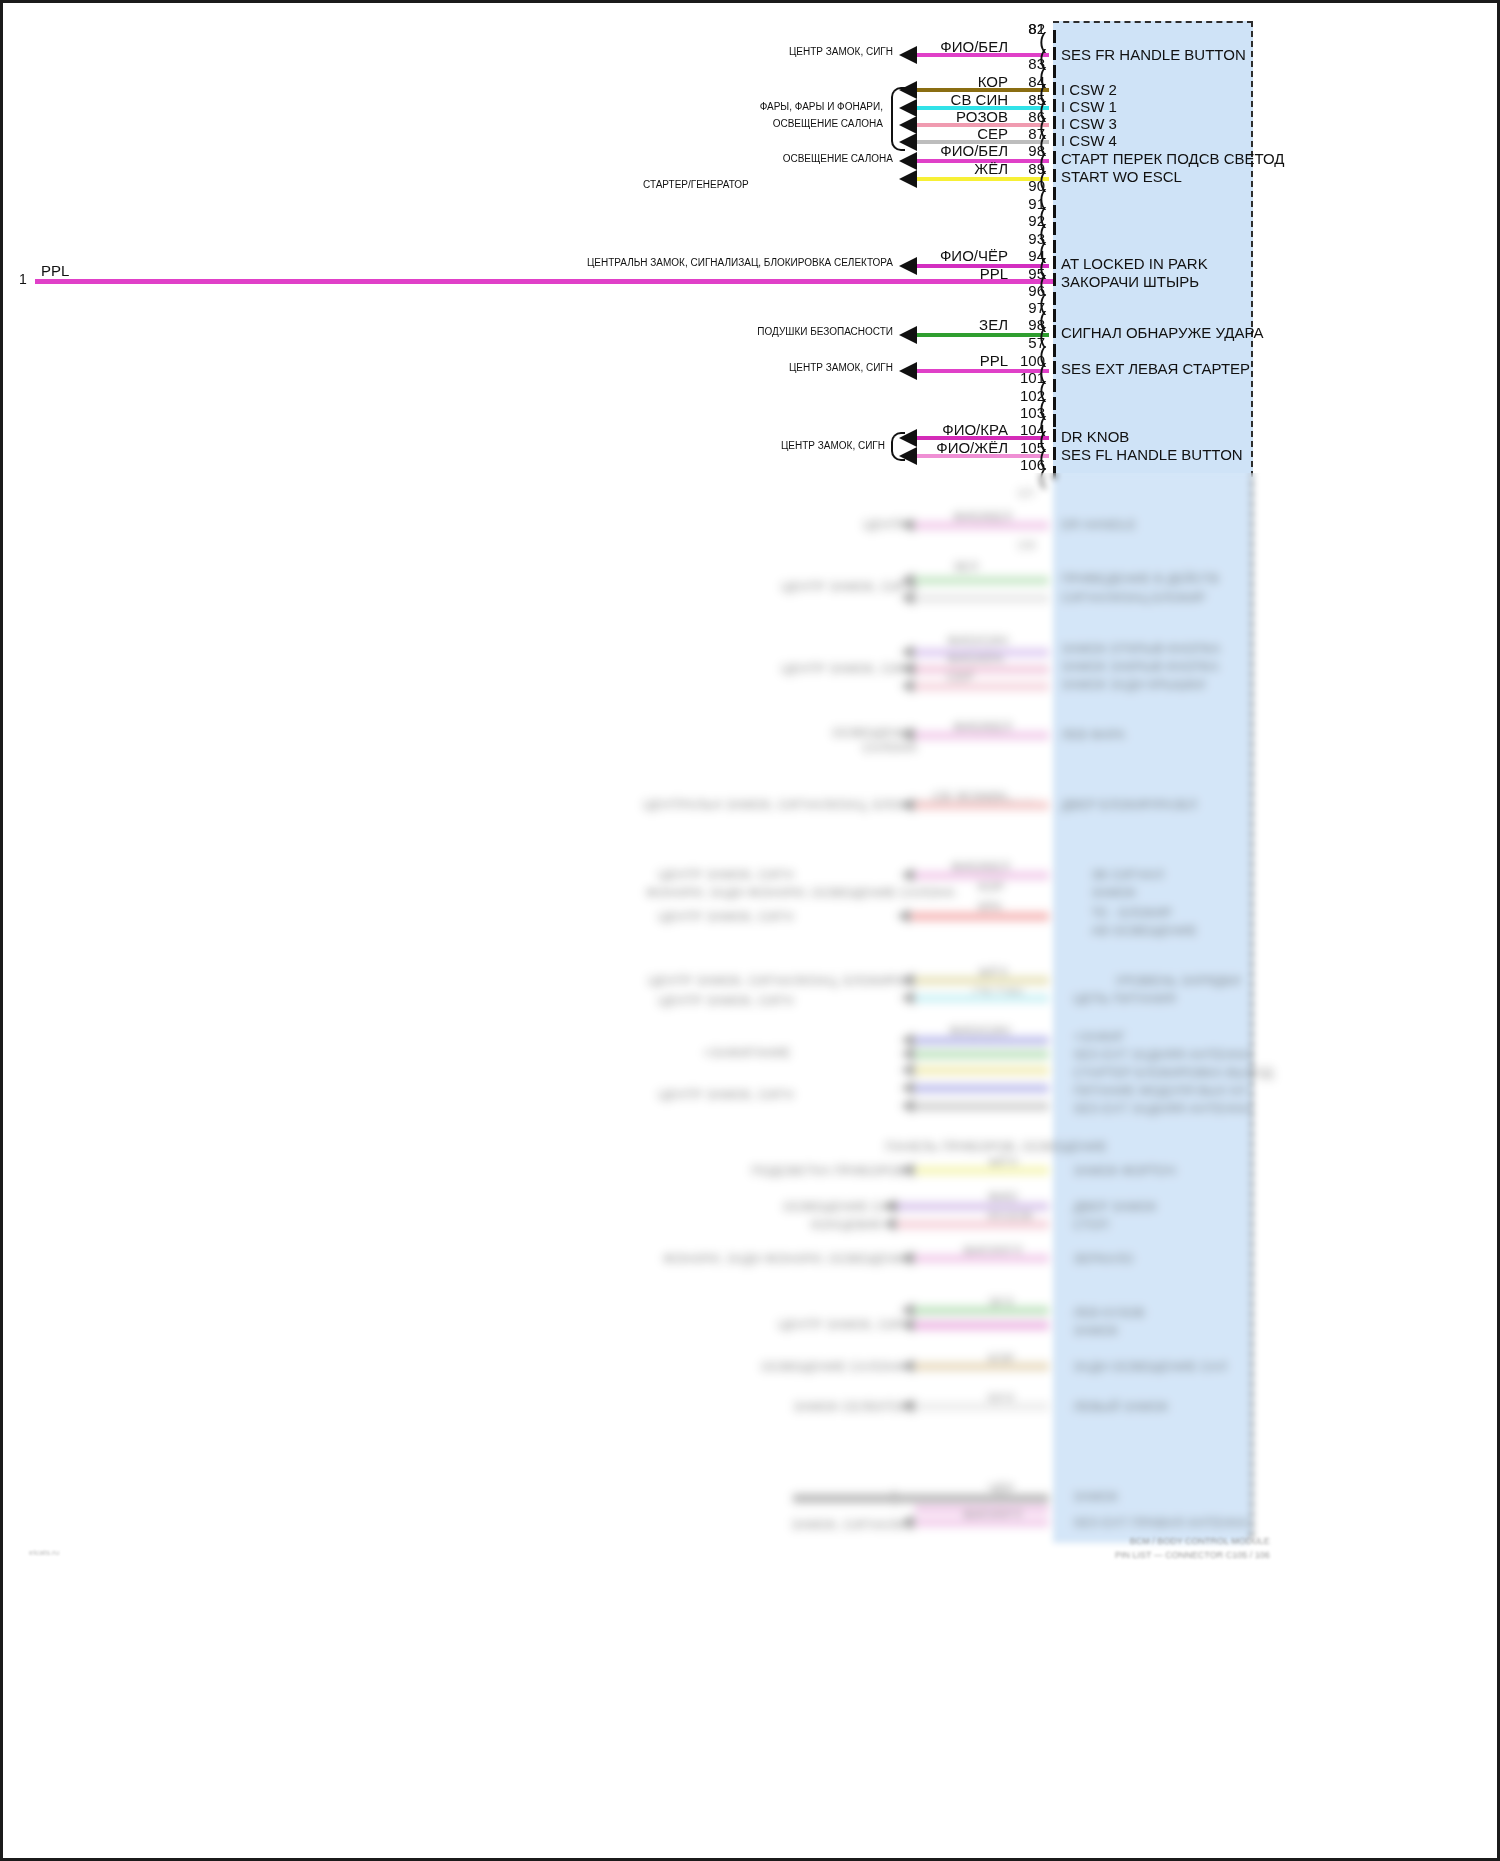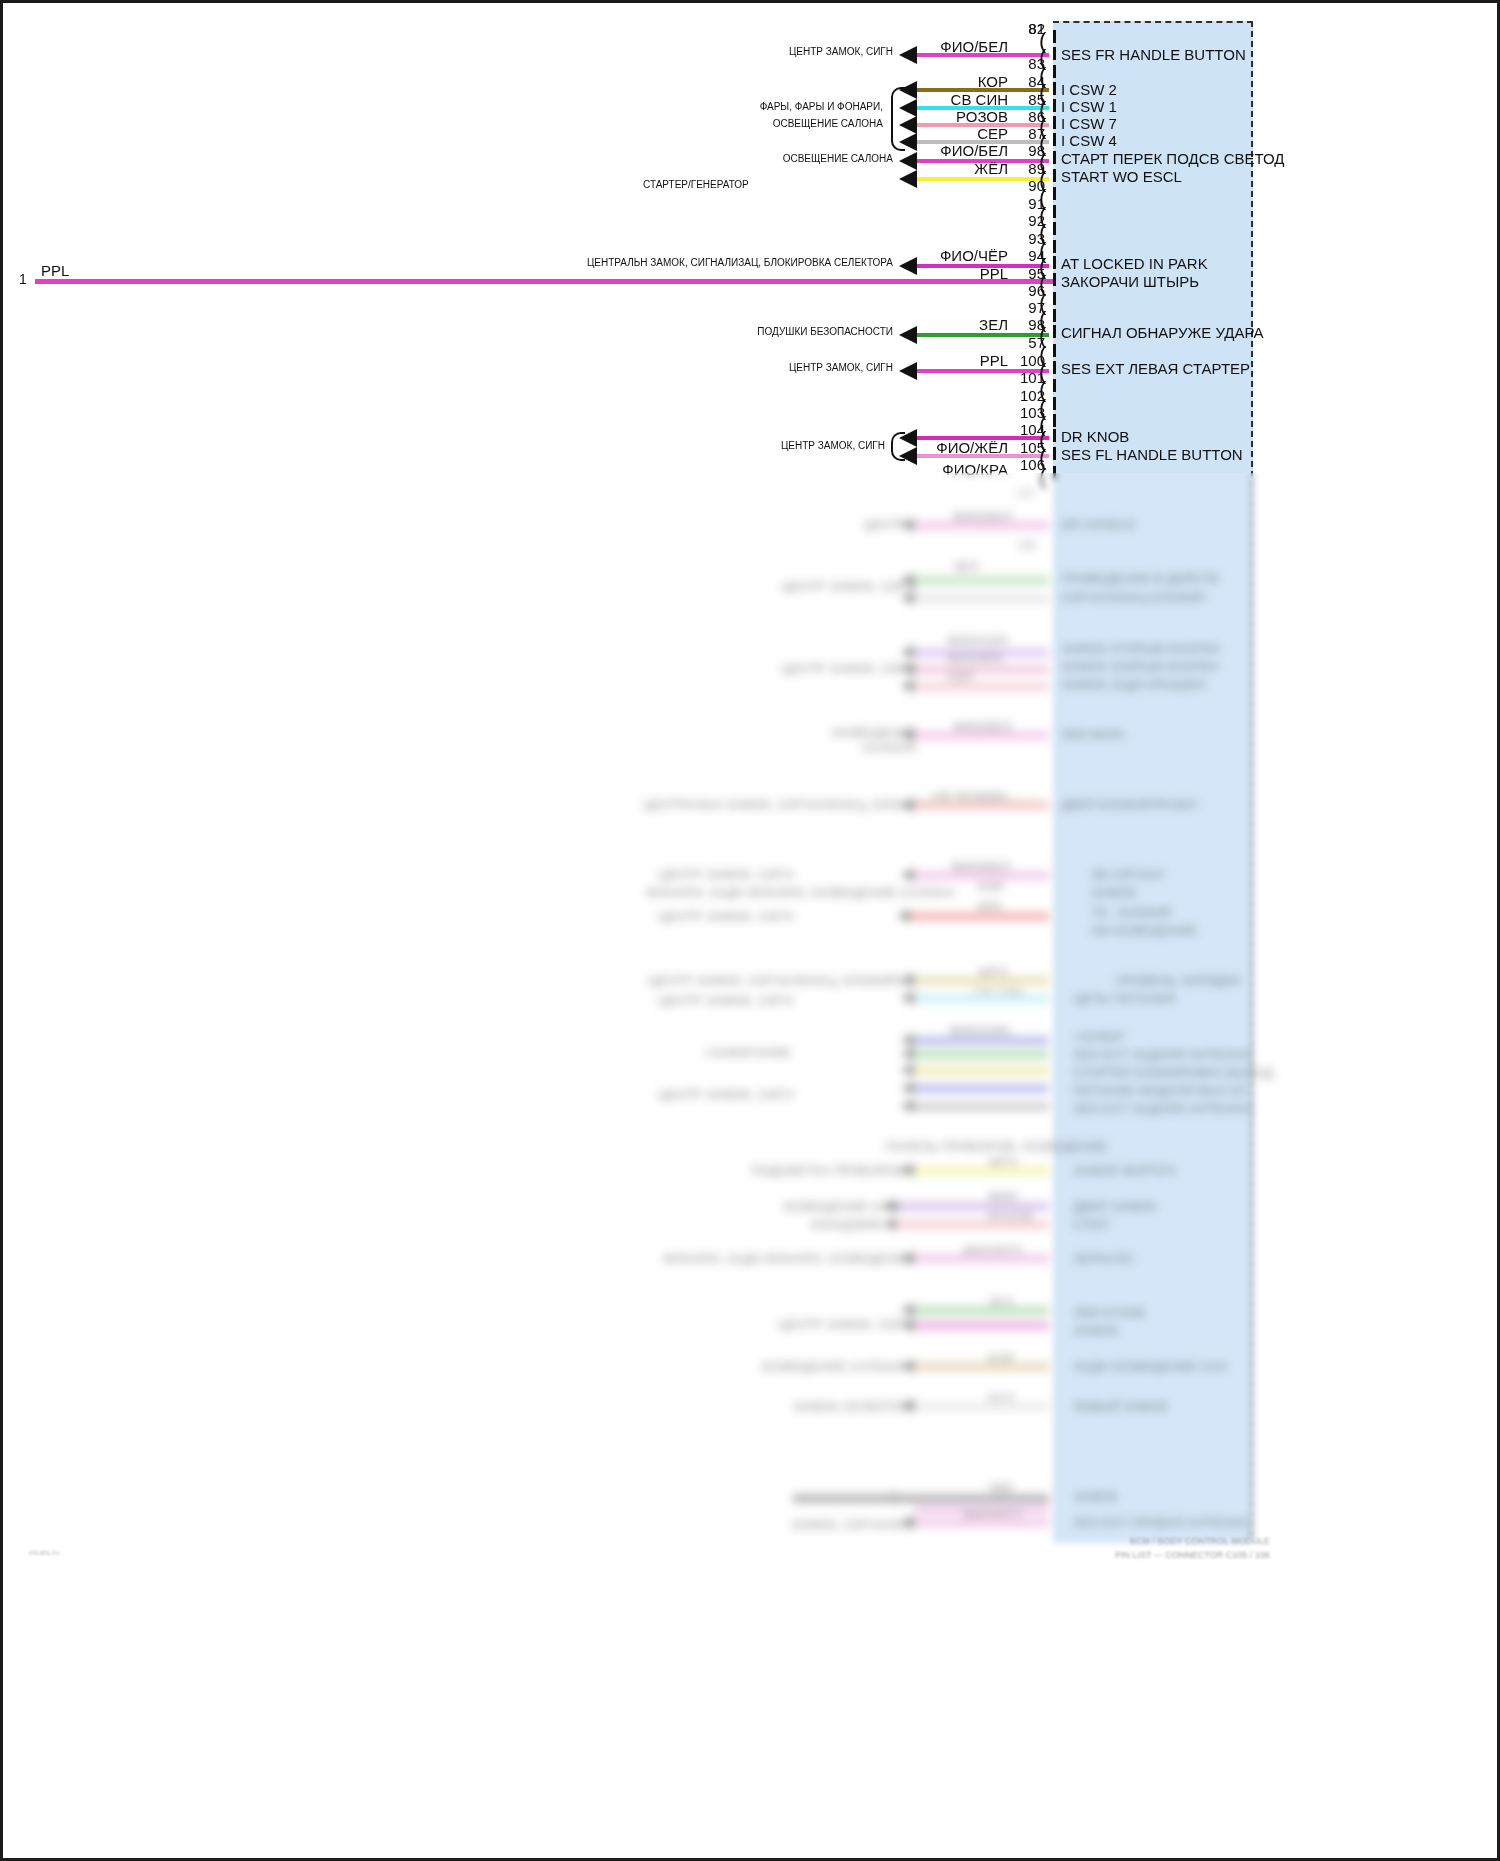--- a/index.html
+++ b/index.html
@@ -163,21 +163,21 @@
     <div class="term-open" style="top:96px;">(</div>
     <div class="pinbar" style="top:96px;"></div>
     <div class="rightlabel" style="top:95px;">I CSW 1</div>
 
     <div class="wirecolor" style="left:905px;top:105px;width:100px;text-align:right;">РОЗОВ</div>
     <div class="pinnum" style="left:1008px;top:105px;">86</div>
     <div class="arrow" style="left:896px;top:113px;"></div>
     <div class="wire" style="left:914px;top:120px;width:132px;background:#f09bb0;"></div>
     <div class="term-open" style="top:113px;">(</div>
     <div class="pinbar" style="top:113px;"></div>
-    <div class="rightlabel" style="top:112px;">I CSW 7</div>
+    <div class="rightlabel" style="top:112px;">I CSW 3</div>
 
     <div class="wirecolor" style="left:905px;top:122px;width:100px;text-align:right;">СЕР</div>
     <div class="pinnum" style="left:1008px;top:122px;">87</div>
     <div class="arrow" style="left:896px;top:130px;"></div>
     <div class="wire" style="left:914px;top:137px;width:132px;background:#bdbdbd;"></div>
     <div class="term-open" style="top:130px;">(</div>
     <div class="pinbar" style="top:130px;"></div>
     <div class="rightlabel" style="top:129px;">I CSW 4</div>
 
     <div class="brace" style="left:888px;top:84px;height:60px;"></div>
@@ -267,21 +267,21 @@
     <div class="pinbar" style="top:376px;"></div>
 
     <div class="pinnum" style="left:1008px;top:384px;">102</div>
     <div class="term-open" style="top:394px;">(</div>
     <div class="pinbar" style="top:394px;"></div>
 
     <div class="pinnum" style="left:1008px;top:401px;">103</div>
     <div class="term-open" style="top:411px;">(</div>
     <div class="pinbar" style="top:411px;"></div>
 
-    <div class="wirecolor" style="left:905px;top:418px;width:100px;text-align:right;margin-top:40px;">ФИО/КРА</div>
+    <div class="wirecolor" style="left:905px;top:418px;width:100px;text-align:right;">ФИО/КРА</div>
     <div class="pinnum" style="left:1008px;top:418px;">104</div>
     <div class="arrow" style="left:896px;top:426px;"></div>
     <div class="wire" style="left:914px;top:433px;width:132px;background:#d42bb8;"></div>
     <div class="term-open" style="top:426px;">(</div>
     <div class="pinbar" style="top:426px;"></div>
     <div class="rightlabel" style="top:425px;">DR KNOB</div>
 
     <div class="wirecolor" style="left:905px;top:436px;width:100px;text-align:right;">ФИО/ЖЁЛ</div>
     <div class="pinnum" style="left:1008px;top:436px;">105</div>
     <div class="arrow" style="left:896px;top:444px;"></div>

